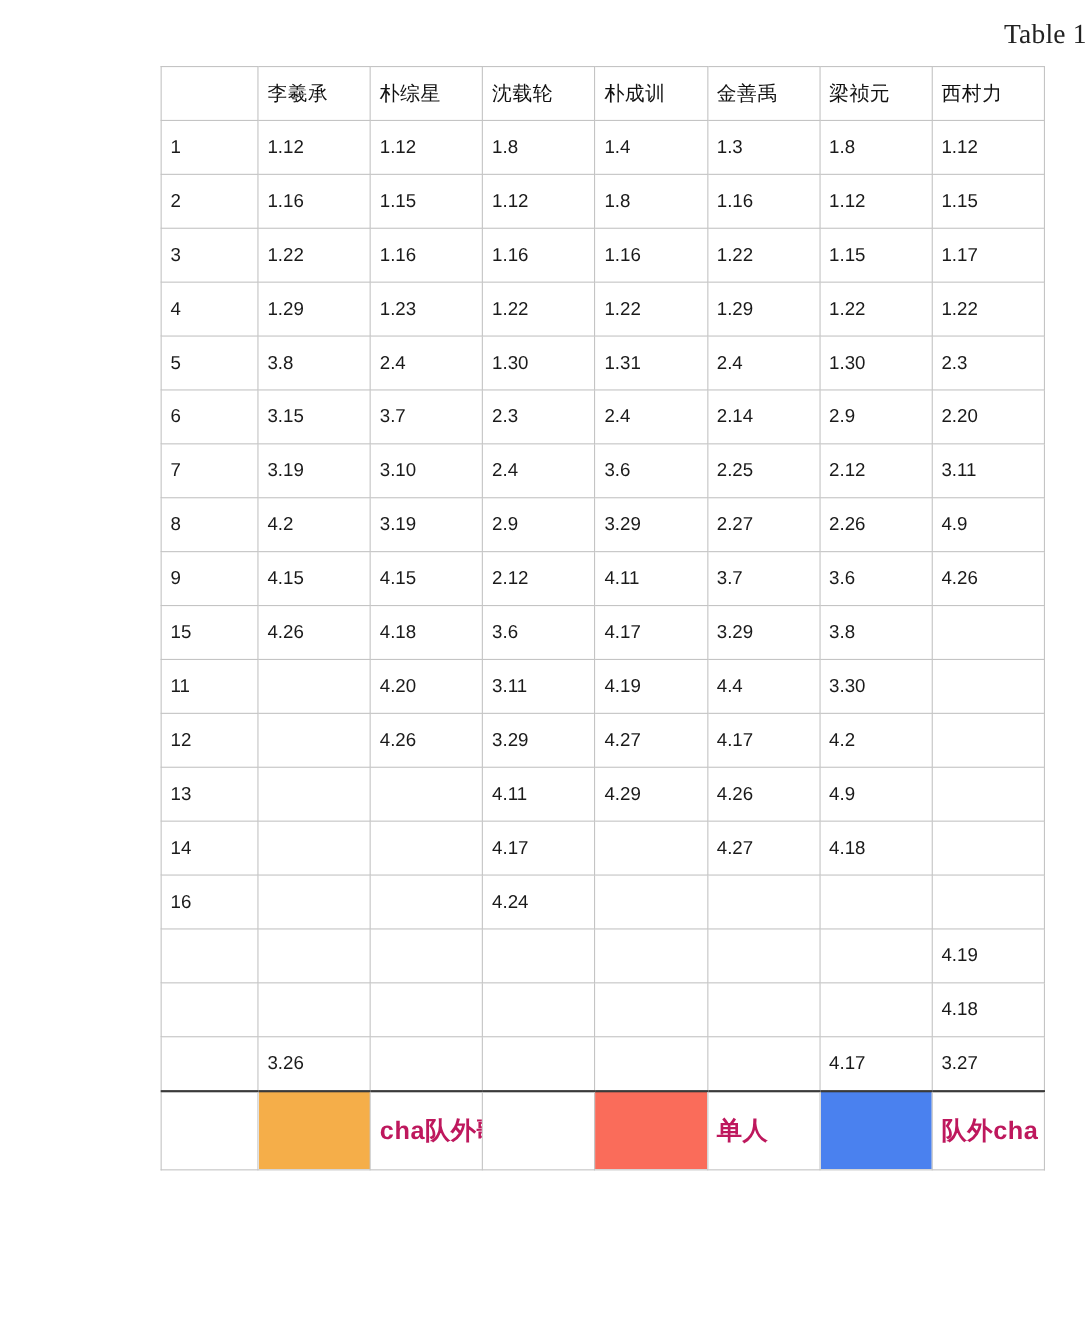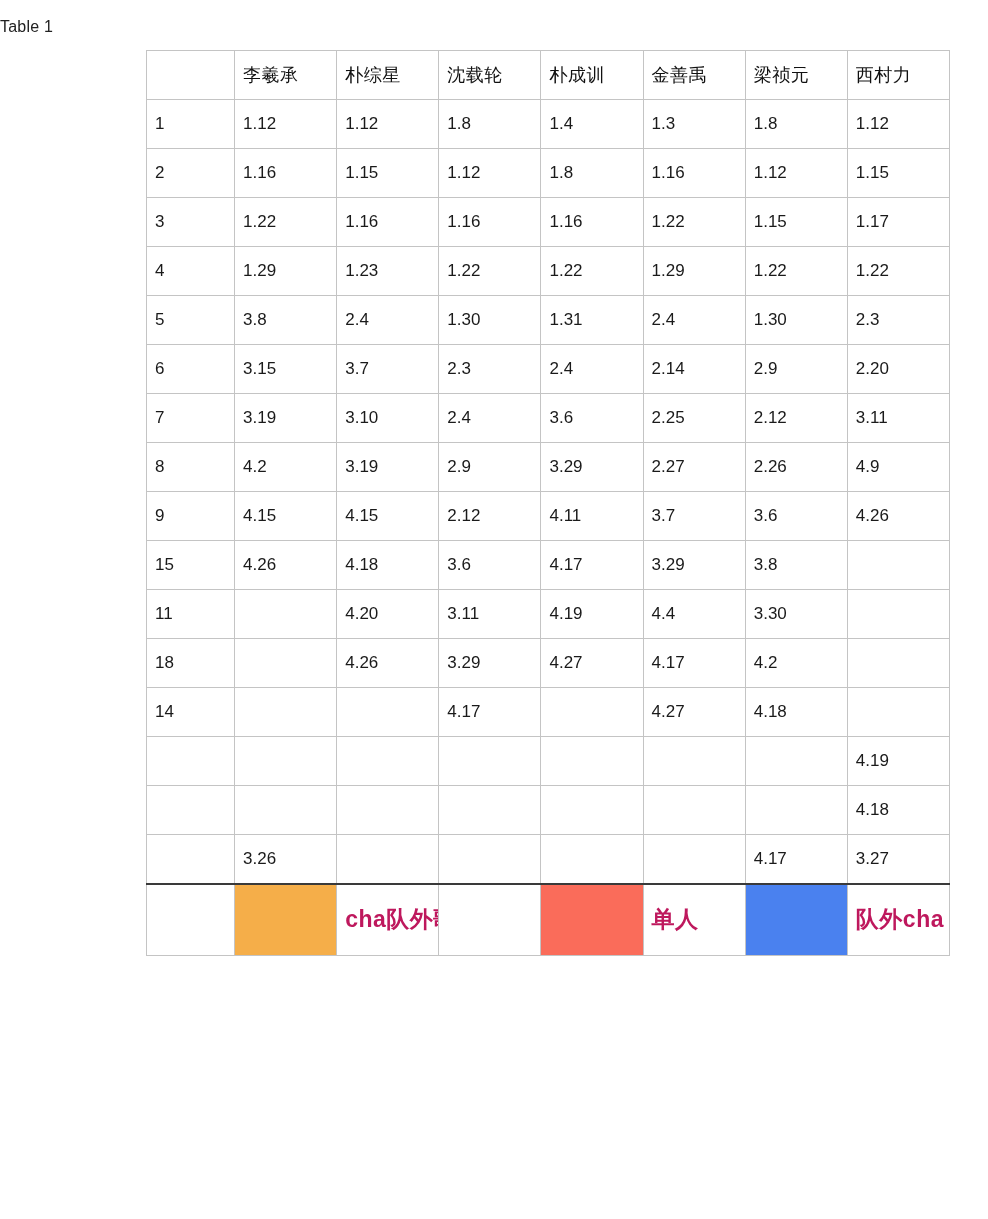--- a/index.html
+++ b/index.html
@@ -15,26 +15,27 @@
     overflow: hidden;
   }
   #page {
     position: relative;
     width: 988px;
     height: 1219px;
     box-sizing: border-box;
     background: #fff;
   }
   #table-title {
-    text-align: left;
-    font-size: 16px;
+    text-align: right;
+    font-size: 25px;
     color: #222;
     padding-top: 18px;
     padding-bottom: 14px;
     letter-spacing: 0.2px;
+    font-family: Liberation Serif, serif;
   }
   #table-wrap {
     margin: 0 auto;
     width: 696px;
     border-radius: 15px;
   }
   table.grid {
     border-collapse: collapse;
     table-layout: fixed;
     width: 804px;
@@ -245,37 +246,57 @@
             <td class="rowhdr">11</td>
             <td class="first-data"></td>
             <td class="fill-red ">4.20</td>
             <td class="">3.11</td>
             <td class="">4.19</td>
             <td class="">4.4</td>
             <td class="">3.30</td>
             <td class=""></td>
           </tr>
           <tr>
-            <td class="rowhdr">18</td>
+            <td class="rowhdr">12</td>
             <td class="first-data"></td>
             <td class="">4.26</td>
             <td class="">3.29</td>
             <td class="">4.27</td>
             <td class="fill-red ">4.17</td>
             <td class="">4.2</td>
             <td class=""></td>
           </tr>
           <tr>
+            <td class="rowhdr">13</td>
+            <td class="first-data"></td>
+            <td class=""></td>
+            <td class="">4.11</td>
+            <td class="">4.29</td>
+            <td class="">4.26</td>
+            <td class="">4.9</td>
+            <td class=""></td>
+          </tr>
+          <tr>
             <td class="rowhdr">14</td>
             <td class="first-data"></td>
             <td class=""></td>
             <td class="">4.17</td>
             <td class=""></td>
             <td class="">4.27</td>
             <td class="">4.18</td>
+            <td class=""></td>
+          </tr>
+          <tr>
+            <td class="rowhdr">16</td>
+            <td class="first-data"></td>
+            <td class=""></td>
+            <td class="fill-red ">4.24</td>
+            <td class=""></td>
+            <td class=""></td>
+            <td class=""></td>
             <td class=""></td>
           </tr>
           <tr>
             <td class="rowhdr blank"></td>
             <td class="first-data"></td>
             <td class=""></td>
             <td class=""></td>
             <td class=""></td>
             <td class=""></td>
             <td class=""></td>

